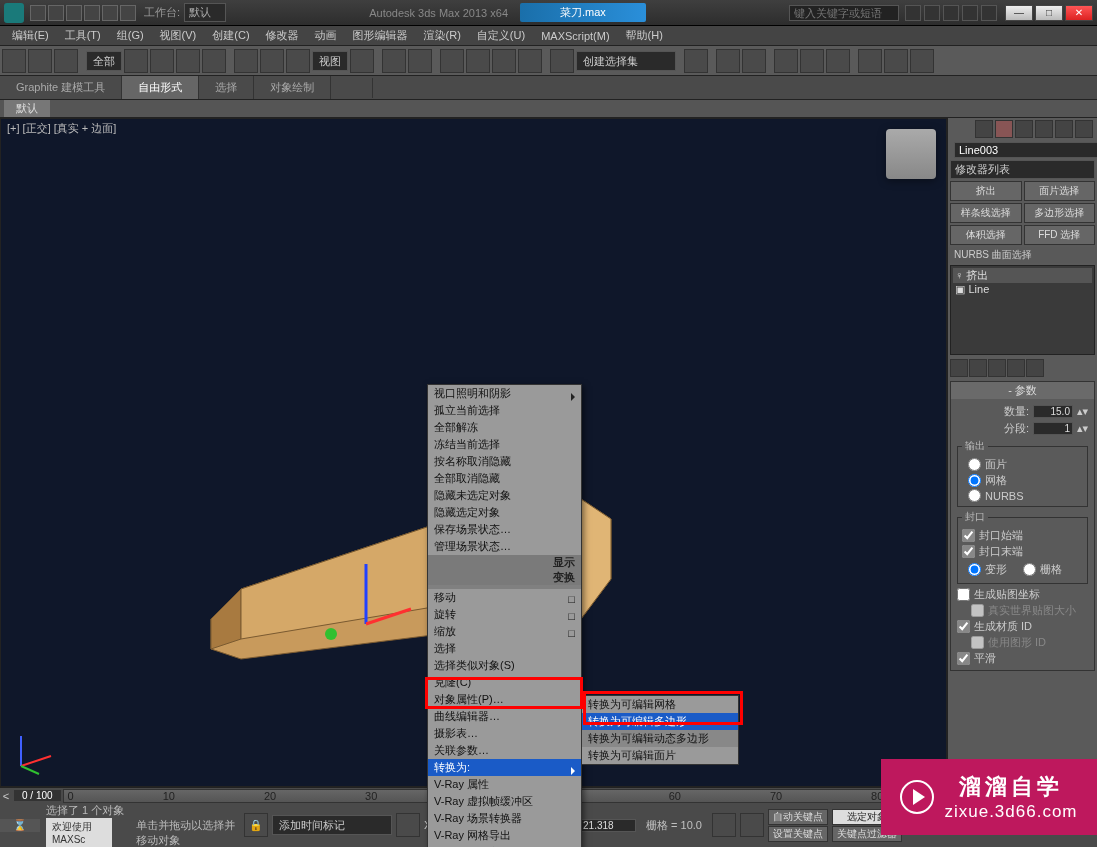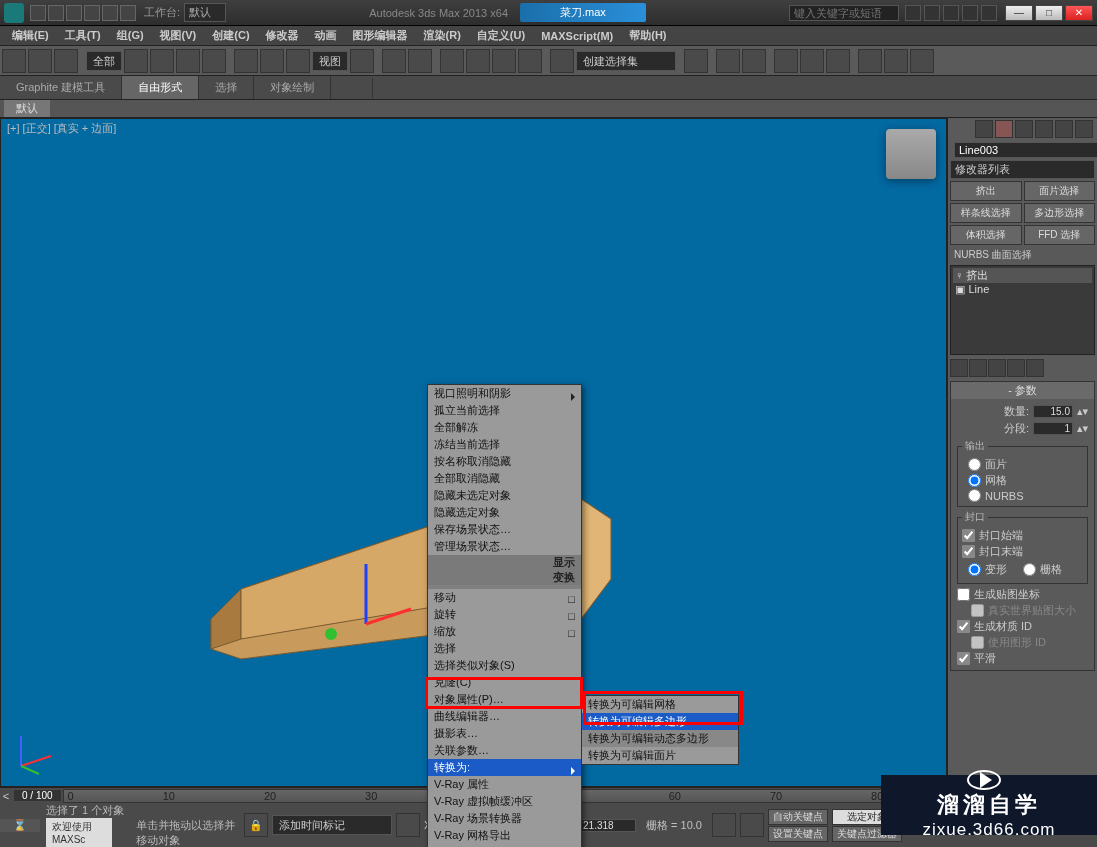--- a/index.html
+++ b/index.html
@@ -17,38 +17,38 @@
 .title-doc { background: linear-gradient(90deg, #1a6faa, #2a8fda); color: #fff; padding: 2px 40px; border-radius: 2px; }
 .title-search input { background: #222; border: 1px solid #555; color: #999; width: 110px; padding: 1px 4px; font-size: 11px; }
 .win-btns { display: flex; gap: 2px; margin-left: 8px; }
 .win-btn { width: 28px; height: 16px; background: linear-gradient(#eee,#bbb); border: 1px solid #444; display: flex; align-items: center; justify-content: center; color: #333; font-size: 10px; }
 .win-btn.close { background: linear-gradient(#f55,#d22); color: #fff; }
 .help-icons { display: flex; gap: 3px; margin-left: 6px; }
 .help-icons span { width: 16px; height: 16px; background: #333; border: 1px solid #555; }
 
 
 .menubar { height: 20px; background: #444; display: flex; align-items: center; padding: 0 4px; border-bottom: 1px solid #222; }
-.menubar .menu-item { padding: 2px 8px; color: #ccc; cursor: pointer; font-weight: bold; }
+.menubar .menu-item { padding: 2px 8px; color: #ccc; cursor: pointer; }
 
 
 .main-toolbar { height: 30px; background: #5a5a5a; display: flex; align-items: center; padding: 2px; border-bottom: 1px solid #222; gap: 2px; }
 .tb-btn { width: 24px; height: 24px; background: #4a4a4a; border: 1px solid #333; display: flex; align-items: center; justify-content: center; }
 .tb-sep { width: 4px; }
 .tb-dd { background: #2a2a2a; border: 1px solid #555; color: #ccc; padding: 2px 6px; height: 20px; }
 
 
 .ribbon-tabs { height: 24px; background: #4a4a4a; display: flex; align-items: center; border-bottom: 1px solid #222; }
 .ribbon-tab { padding: 4px 16px; color: #aaa; border-right: 1px solid #333; }
 .ribbon-tab.active { background: #666; color: #fff; }
 .ribbon-sub { height: 18px; background: #555; display: flex; padding: 0 4px; border-bottom: 1px solid #222; }
 .ribbon-sub .sub { padding: 1px 12px; background: #777; color: #ddd; }
 
 
 .main-area { display: flex; height: calc(847px - 26px - 20px - 30px - 24px - 18px - 60px); }
-.viewport { flex: 1; background: #0369a1; position: relative; border: 1px solid #222; }
+.viewport { flex: 1; background: #0f172a; position: relative; border: 1px solid #222; }
 .viewport-label { position: absolute; top: 2px; left: 6px; color: #bbb; font-size: 11px; }
 .axis-gizmo { position: absolute; bottom: 10px; left: 10px; width: 50px; height: 50px; }
 .viewcube { position: absolute; top: 10px; right: 10px; width: 50px; height: 50px; background: linear-gradient(#aaa,#888); border-radius: 4px; box-shadow: 0 2px 8px rgba(0,0,0,.4); }
 
 
 .object3d { position: absolute; left: 180px; top: 280px; width: 480px; height: 280px; }
 .object3d svg { width: 100%; height: 100%; }
 
 
 .context-menu { position: absolute; left: 426px; top: 265px; width: 155px; background: #9a9a9a; border: 1px solid #333; box-shadow: 2px 2px 6px rgba(0,0,0,.5); z-index: 100; }
@@ -102,21 +102,21 @@
 .status-left { flex: 1; padding: 2px 6px; color: #bbb; font-size: 10px; }
 .coord-row { display: flex; align-items: center; gap: 4px; }
 .coord { display: flex; align-items: center; gap: 2px; }
 .coord span.lbl { color: #ccc; }
 .coord input { width: 56px; background: #2a2a2a; border: 1px solid #555; color: #ddd; padding: 0 2px; font-size: 10px; }
 .play-ctrls { display: flex; gap: 1px; }
 .play-ctrls span { width: 20px; height: 20px; background: #555; border: 1px solid #333; }
 .status-welcome { background: #ddd; color: #333; padding: 2px 6px; font-size: 10px; }
 
 
-.watermark { position: absolute; right: 0; bottom: 12px; width: 216px; height: 60px; background: #0f172a; color: #fff; display: flex; align-items: center; justify-content: center; z-index: 300; flex-direction: column; }
+.watermark { position: absolute; right: 0; bottom: 12px; width: 216px; height: 76px; background: #be185d; color: #fff; display: flex; align-items: center; justify-content: center; z-index: 300; }
 .watermark .wm-txt { display: flex; flex-direction: column; align-items: center; }
 .watermark .wm-title { font-size: 22px; letter-spacing: 4px; font-weight: bold; }
 .watermark .wm-url { font-size: 17px; letter-spacing: 1px; }
 .watermark .wm-play { width: 34px; height: 34px; border: 2px solid #fff; border-radius: 50%; display: flex; align-items: center; justify-content: center; margin-right: 10px; }
 .watermark .wm-play::before { content: ""; width: 0; height: 0; border-top: 8px solid transparent; border-bottom: 8px solid transparent; border-left: 12px solid #fff; margin-left: 3px; }
 
 
 .nurbs-strip { font-size: 10px; color: #ccc; background: #595959; padding: 1px 0 1px 6px; margin: 2px -2px; }
 </style>
 </head>

